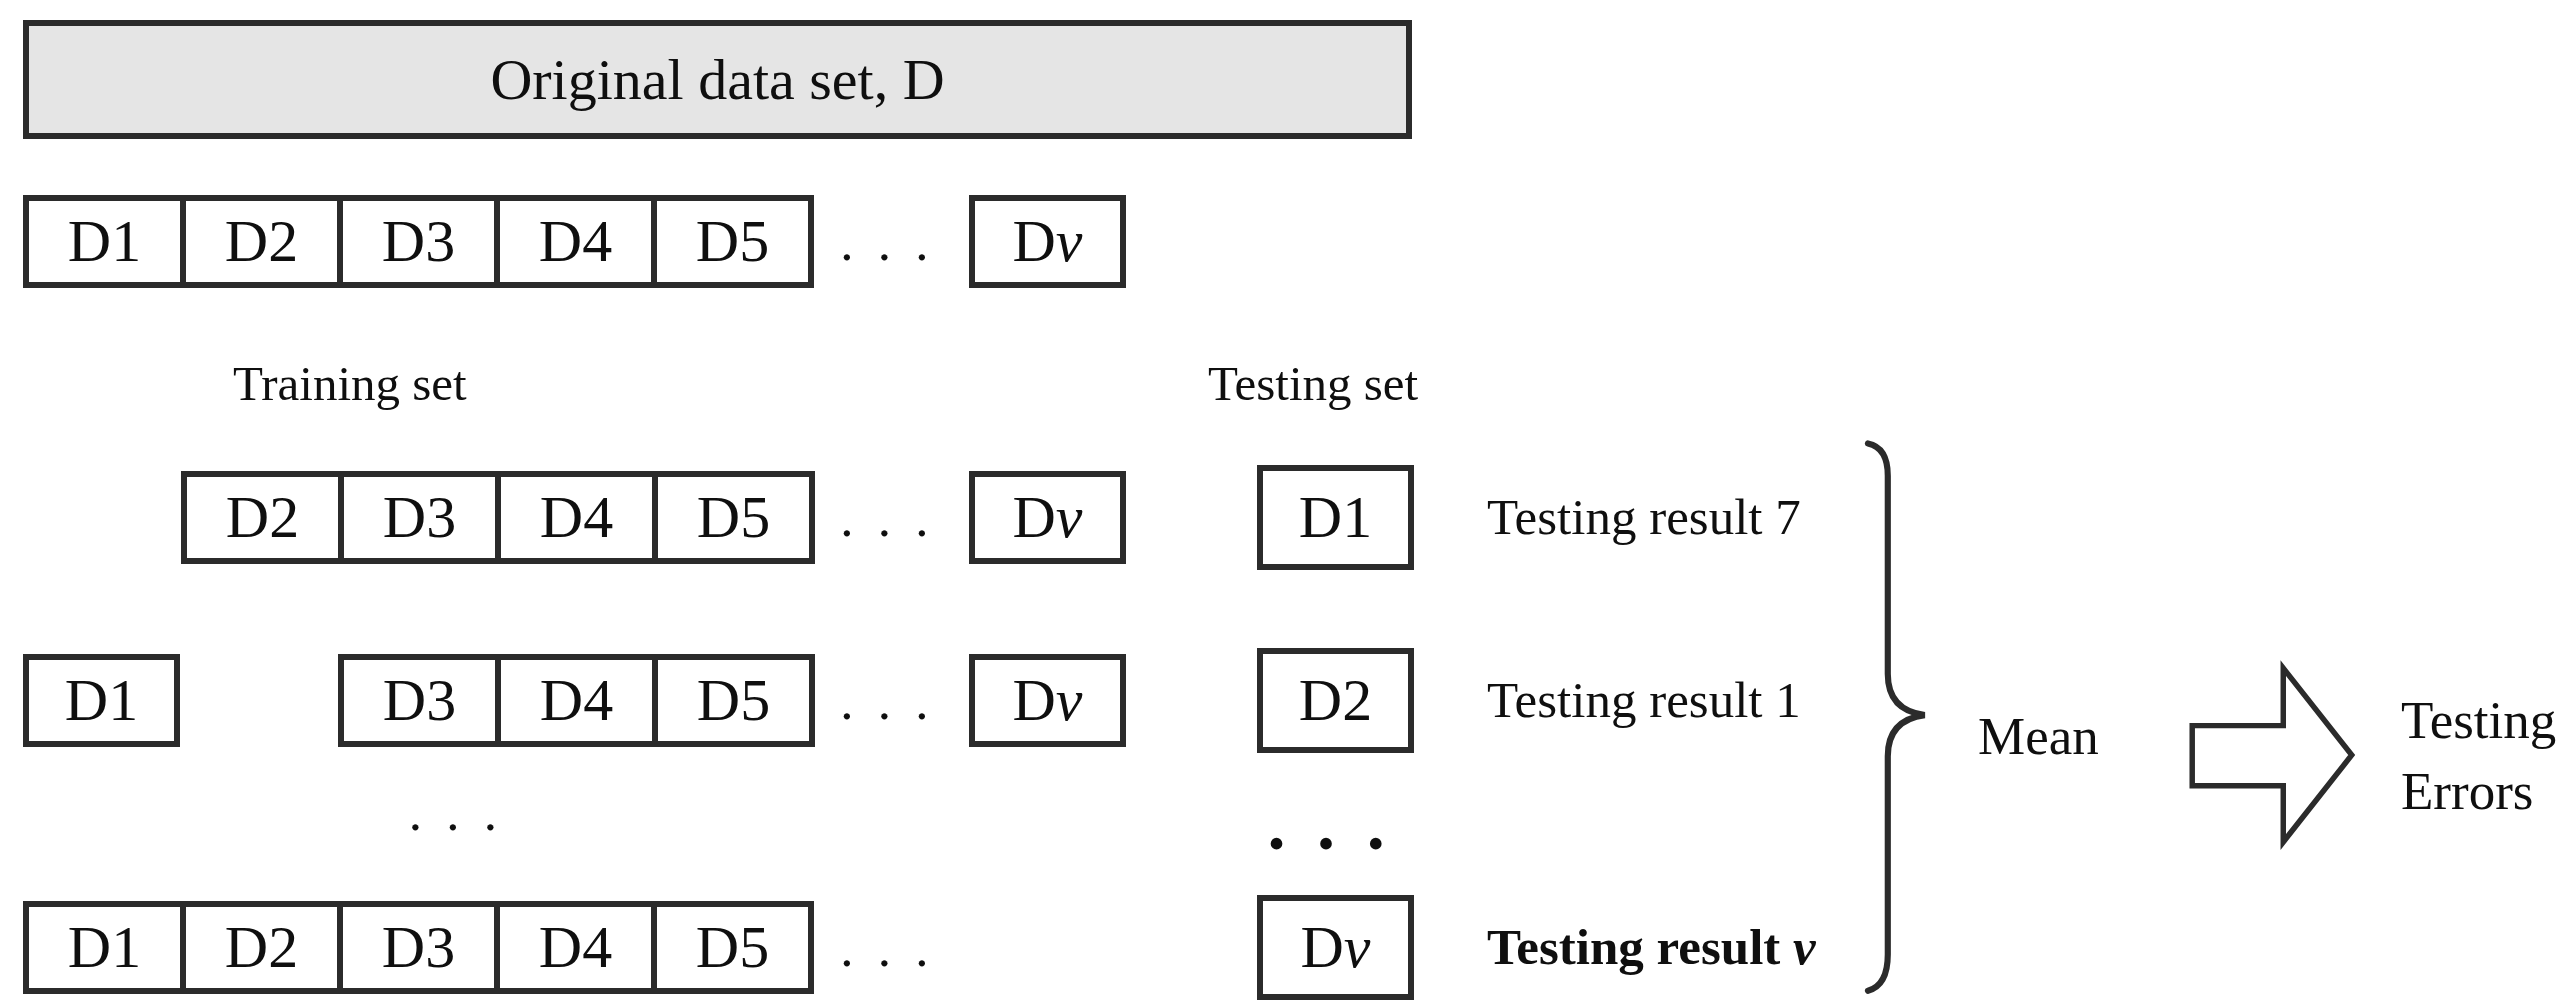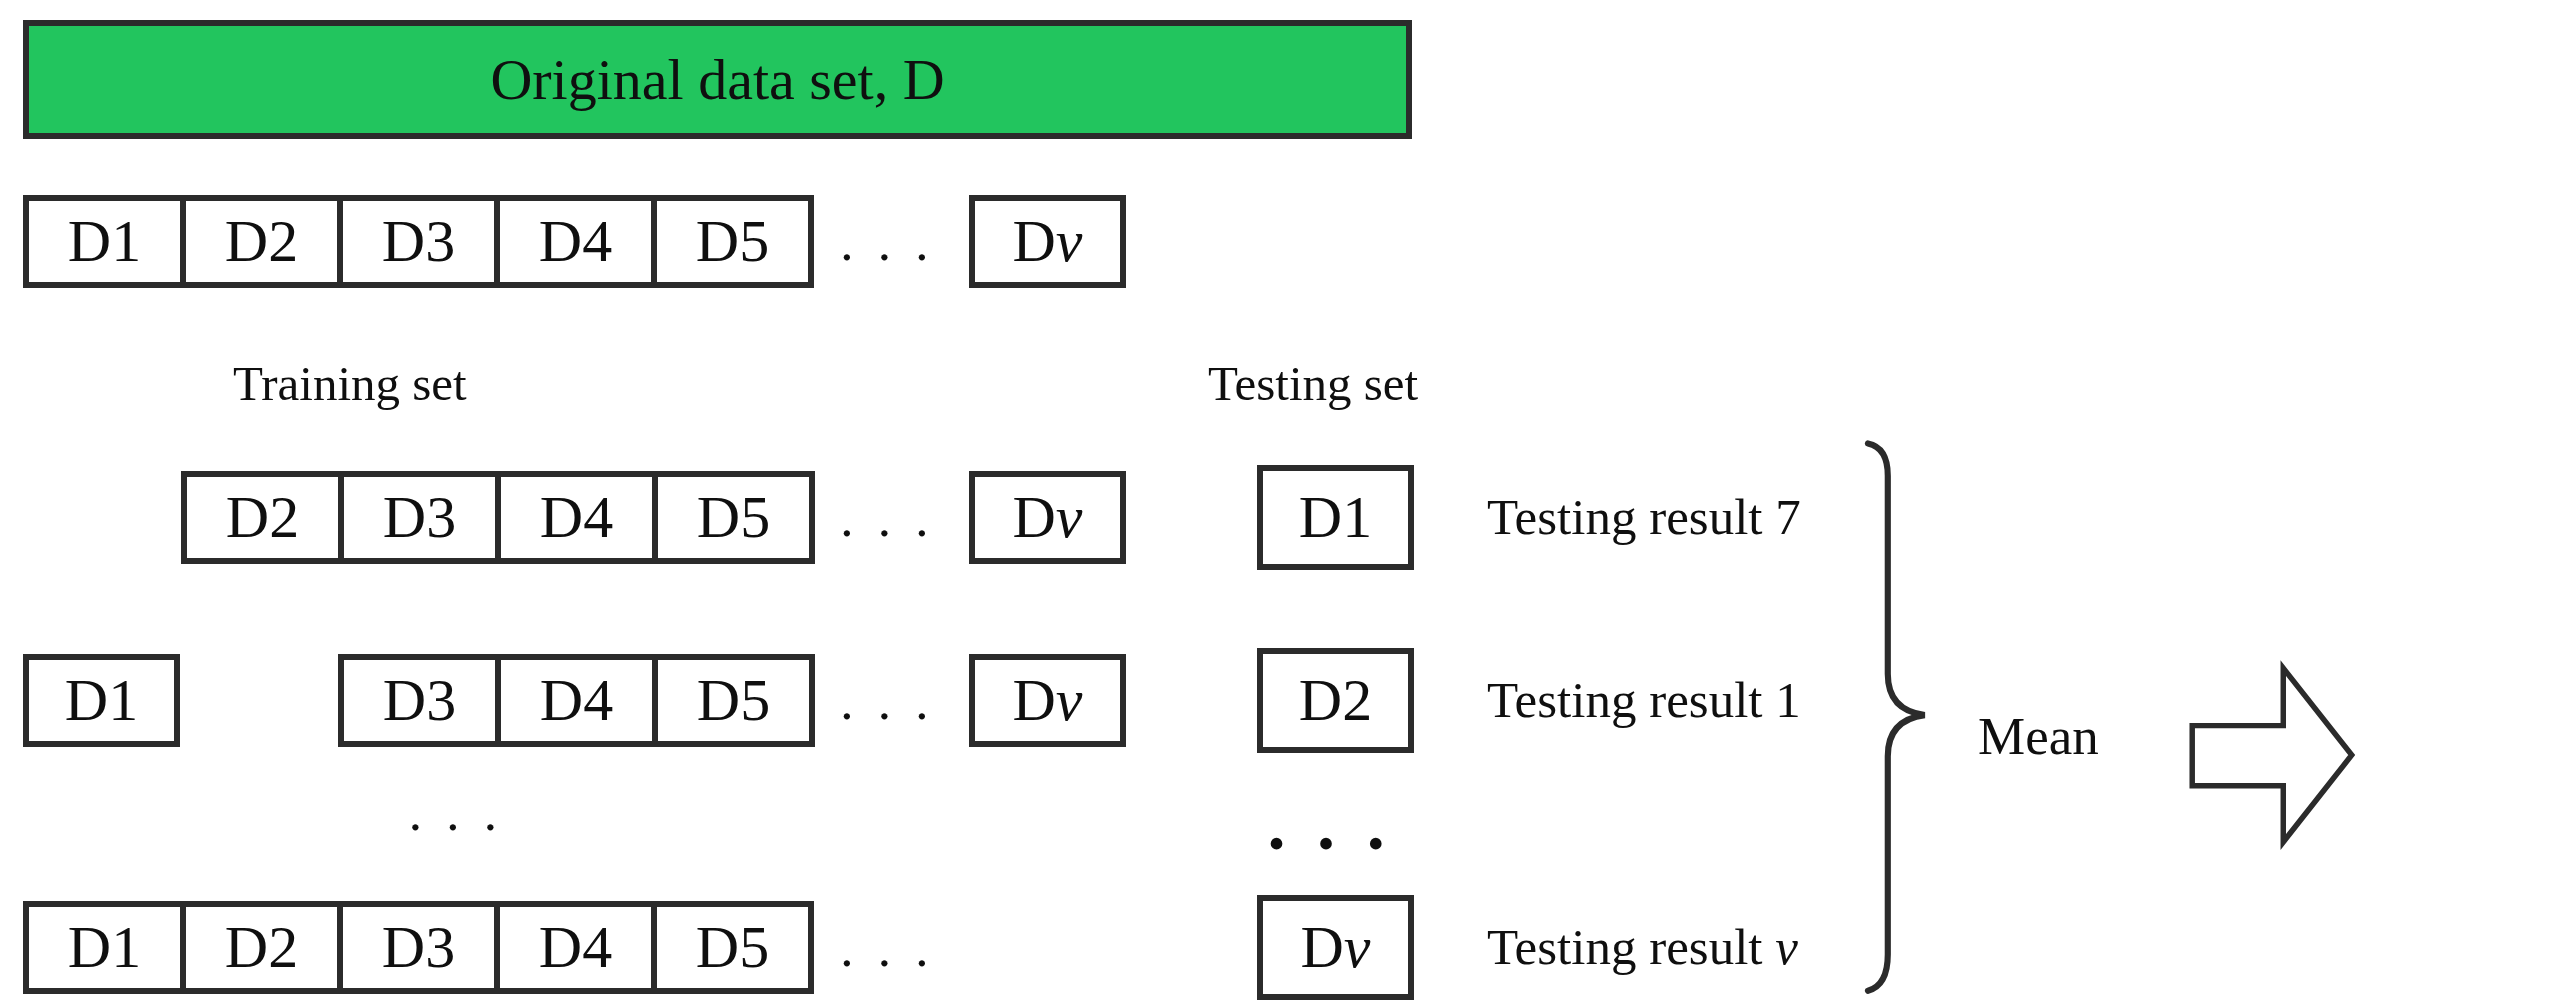--- a/index.html
+++ b/index.html
@@ -12,21 +12,21 @@
     width:2576px;
     height:1006px;
     background:#ffffff;
     font-family:"Liberation Serif","DejaVu Serif",serif;
     color:var(--text);
     overflow:hidden;
   }
   
   .title-box{
     position:absolute;left:23px;top:20px;width:1377px;height:107px;
-    border:6.2px solid var(--ink);background:#22c55e;
+    border:6.2px solid var(--ink);background:#e5e5e5;
     display:flex;align-items:center;justify-content:center;
     font-size:58px;
   }
   .group{
     position:absolute;display:flex;border:6.2px solid var(--ink);background:#fff;
   }
   .cell{
     width:151px;height:81px;border-right:6.2px solid var(--ink);
     display:flex;align-items:center;justify-content:center;
     font-size:60px;
@@ -163,29 +163,33 @@
         <span>D4</span>
       </div>
     <div class="cell">
         <span>D5</span>
       </div>
   </div>
   <div class="dots" style="left:815px;top:901px;width:144px;height:93px;"><span>. . .</span></div>
   <div class="tbox" style="left:1257px;top:895px;">
     <span><span>D</span><span class="it">v</span></span>
   </div>
-  <div class="result-label" style="left:1487px;top:895px;">
+  <div class="result-label" style="left:1487px;top:895px;font-weight:bold;">
     <span>Testing result</span><span class="res-it">v</span>
   </div>
 
   <svg style="left:1848px;top:438px;" width="96" height="561" viewBox="0 0 140 820" aria-hidden="true">
     <path d="M 29 8 Q 58 14 58 55 L 58 345 Q 58 398 112 405 Q 58 412 58 465 L 58 755 Q 58 800 29 808" fill="none" stroke="#2b2b2b" stroke-width="9" stroke-linecap="round"></path>
   </svg>
 
   <div class="mean-label"><span>Mean</span></div>
 
   <svg style="left:2184px;top:657px;" width="178" height="192" viewBox="0 0 260 280" aria-hidden="true">
     <polygon points="12,100 145,100 145,16 245,143 145,270 145,188 12,188" fill="#ffffff" stroke="#2b2b2b" stroke-width="8" stroke-linejoin="miter"></polygon>
   </svg>
 
+  <div class="errors-label">
+    <div>Testing</div>
+    <div>Errors</div>
+  </div>
 
 </div>
 
 
 </body></html>

